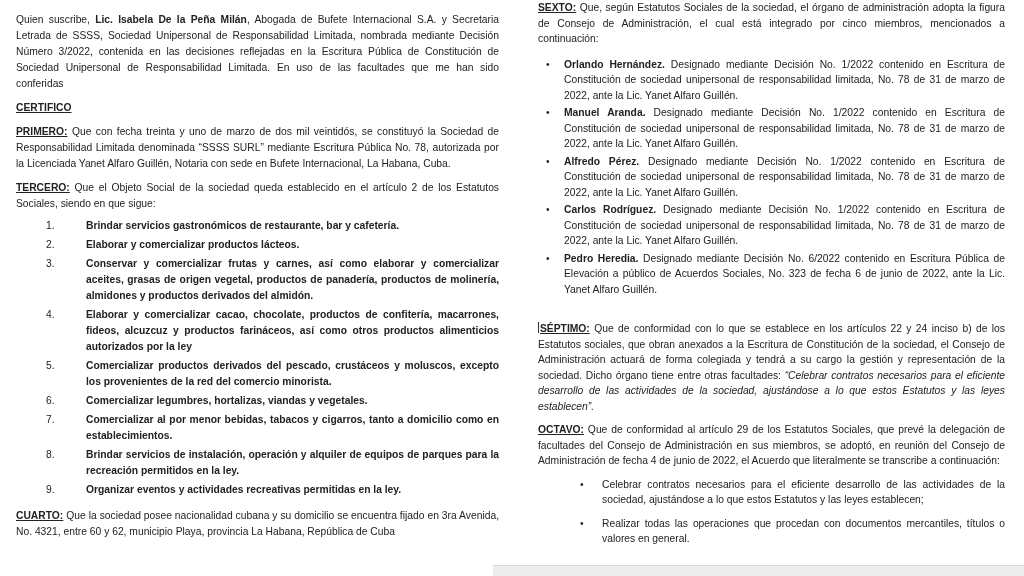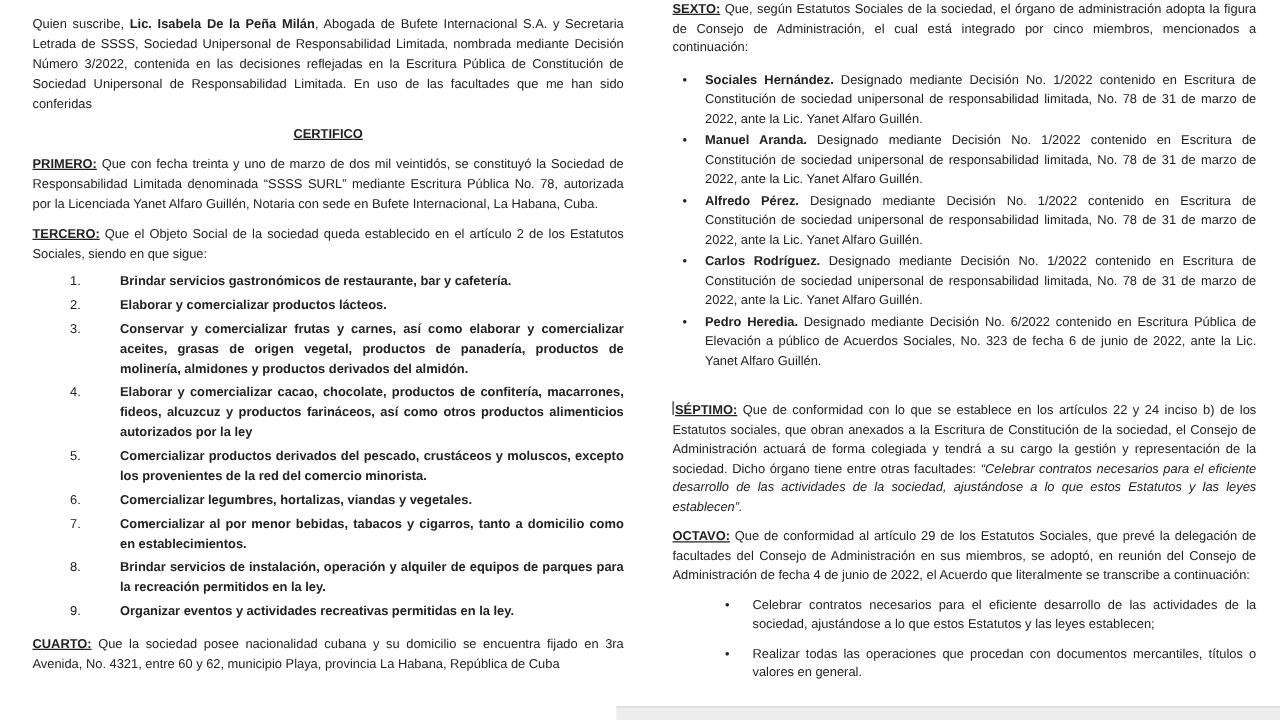--- a/index.html
+++ b/index.html
@@ -1,28 +1,28 @@
 <!DOCTYPE html>
 <html><head>
 <meta charset="utf-8">
 <style>
   html,body{margin:0;padding:0;background:#ffffff;}
   body{width:1024px;height:576px;overflow:hidden;position:relative;
        font-family:"Liberation Sans","DejaVu Sans",sans-serif;color:#222222;}
   .doc{display:flex;width:1024px;height:576px;}
   .page{box-sizing:border-box;background:#ffffff;}
-  .page-left{width:512px;padding:12px 13px 0 26px;}
+  .page-left{width:512px;padding:12px 13px 0 16px;}
   .page-right{width:512px;padding:0 19px 0 26px;}
   p,.para{margin:0 0 8px 0;font-size:10.3px;line-height:16px;text-align:justify;}
   .page-right p,.page-right .para{line-height:15.5px;}
   .hu{font-weight:bold;text-decoration:underline;}
   .b{font-weight:bold;}
   .u{}
   .i{font-style:italic;}
-  .certifico{text-align:center;margin:6px 0 8px 0;}
+  .certifico{margin:6px 0 8px 0;}
   
   .olist{margin:0 0 10px 30px;}
   .oitem{display:flex;margin:0 0 3px 0;font-size:10.3px;line-height:16px;}
   .onum{width:40px;flex-shrink:0;}
   .otext{flex:1;text-align:justify;font-weight:bold;}
   
   .blist{margin:10px 0 0 8px;}
   .bitem{display:flex;margin:0 0 2px 0;font-size:10.3px;line-height:15.5px;}
   .bdot{width:18px;flex-shrink:0;}
   .btext{flex:1;text-align:justify;}
@@ -96,21 +96,21 @@
 
   </div>
 
   <div class="page page-right">
 
     <p class="para" style="margin-bottom:0;"><span class="hu">SEXTO:</span><span> Que, según Estatutos Sociales de la sociedad, el órgano de administración adopta la figura de Consejo de Administración, el cual está integrado por cinco miembros, mencionados a continuación:</span></p>
 
     <div class="blist">
       <div class="bitem">
           <span class="bdot">•</span>
-          <span class="btext"><span class="b">Sociales Hernández.</span><span> Designado mediante Decisión No. 1/2022 contenido en Escritura de Constitución de sociedad unipersonal de responsabilidad limitada, No. 78 de 31 de marzo de 2022, ante la Lic. Yanet Alfaro Guillén.</span></span>
+          <span class="btext"><span class="b">Orlando Hernández.</span><span> Designado mediante Decisión No. 1/2022 contenido en Escritura de Constitución de sociedad unipersonal de responsabilidad limitada, No. 78 de 31 de marzo de 2022, ante la Lic. Yanet Alfaro Guillén.</span></span>
         </div>
       <div class="bitem">
           <span class="bdot">•</span>
           <span class="btext"><span class="b">Manuel Aranda.</span><span> Designado mediante Decisión No. 1/2022 contenido en Escritura de Constitución de sociedad unipersonal de responsabilidad limitada, No. 78 de 31 de marzo de 2022, ante la Lic. Yanet Alfaro Guillén.</span></span>
         </div>
       <div class="bitem">
           <span class="bdot">•</span>
           <span class="btext"><span class="b">Alfredo Pérez.</span><span> Designado mediante Decisión No. 1/2022 contenido en Escritura de Constitución de sociedad unipersonal de responsabilidad limitada, No. 78 de 31 de marzo de 2022, ante la Lic. Yanet Alfaro Guillén.</span></span>
         </div>
       <div class="bitem">

